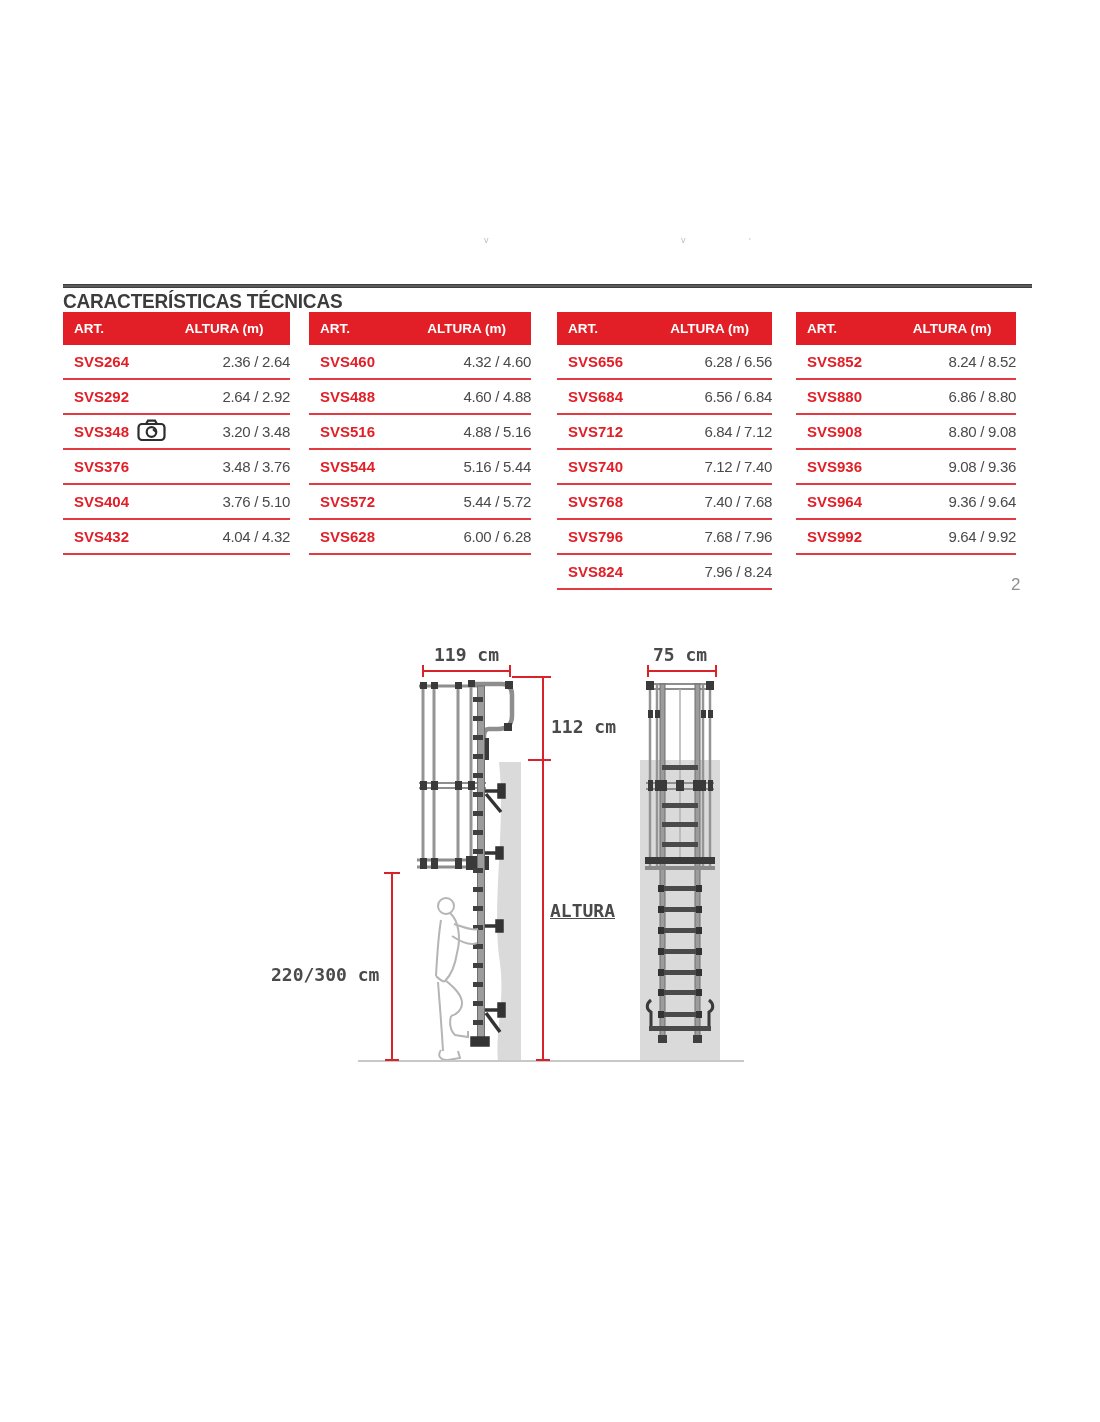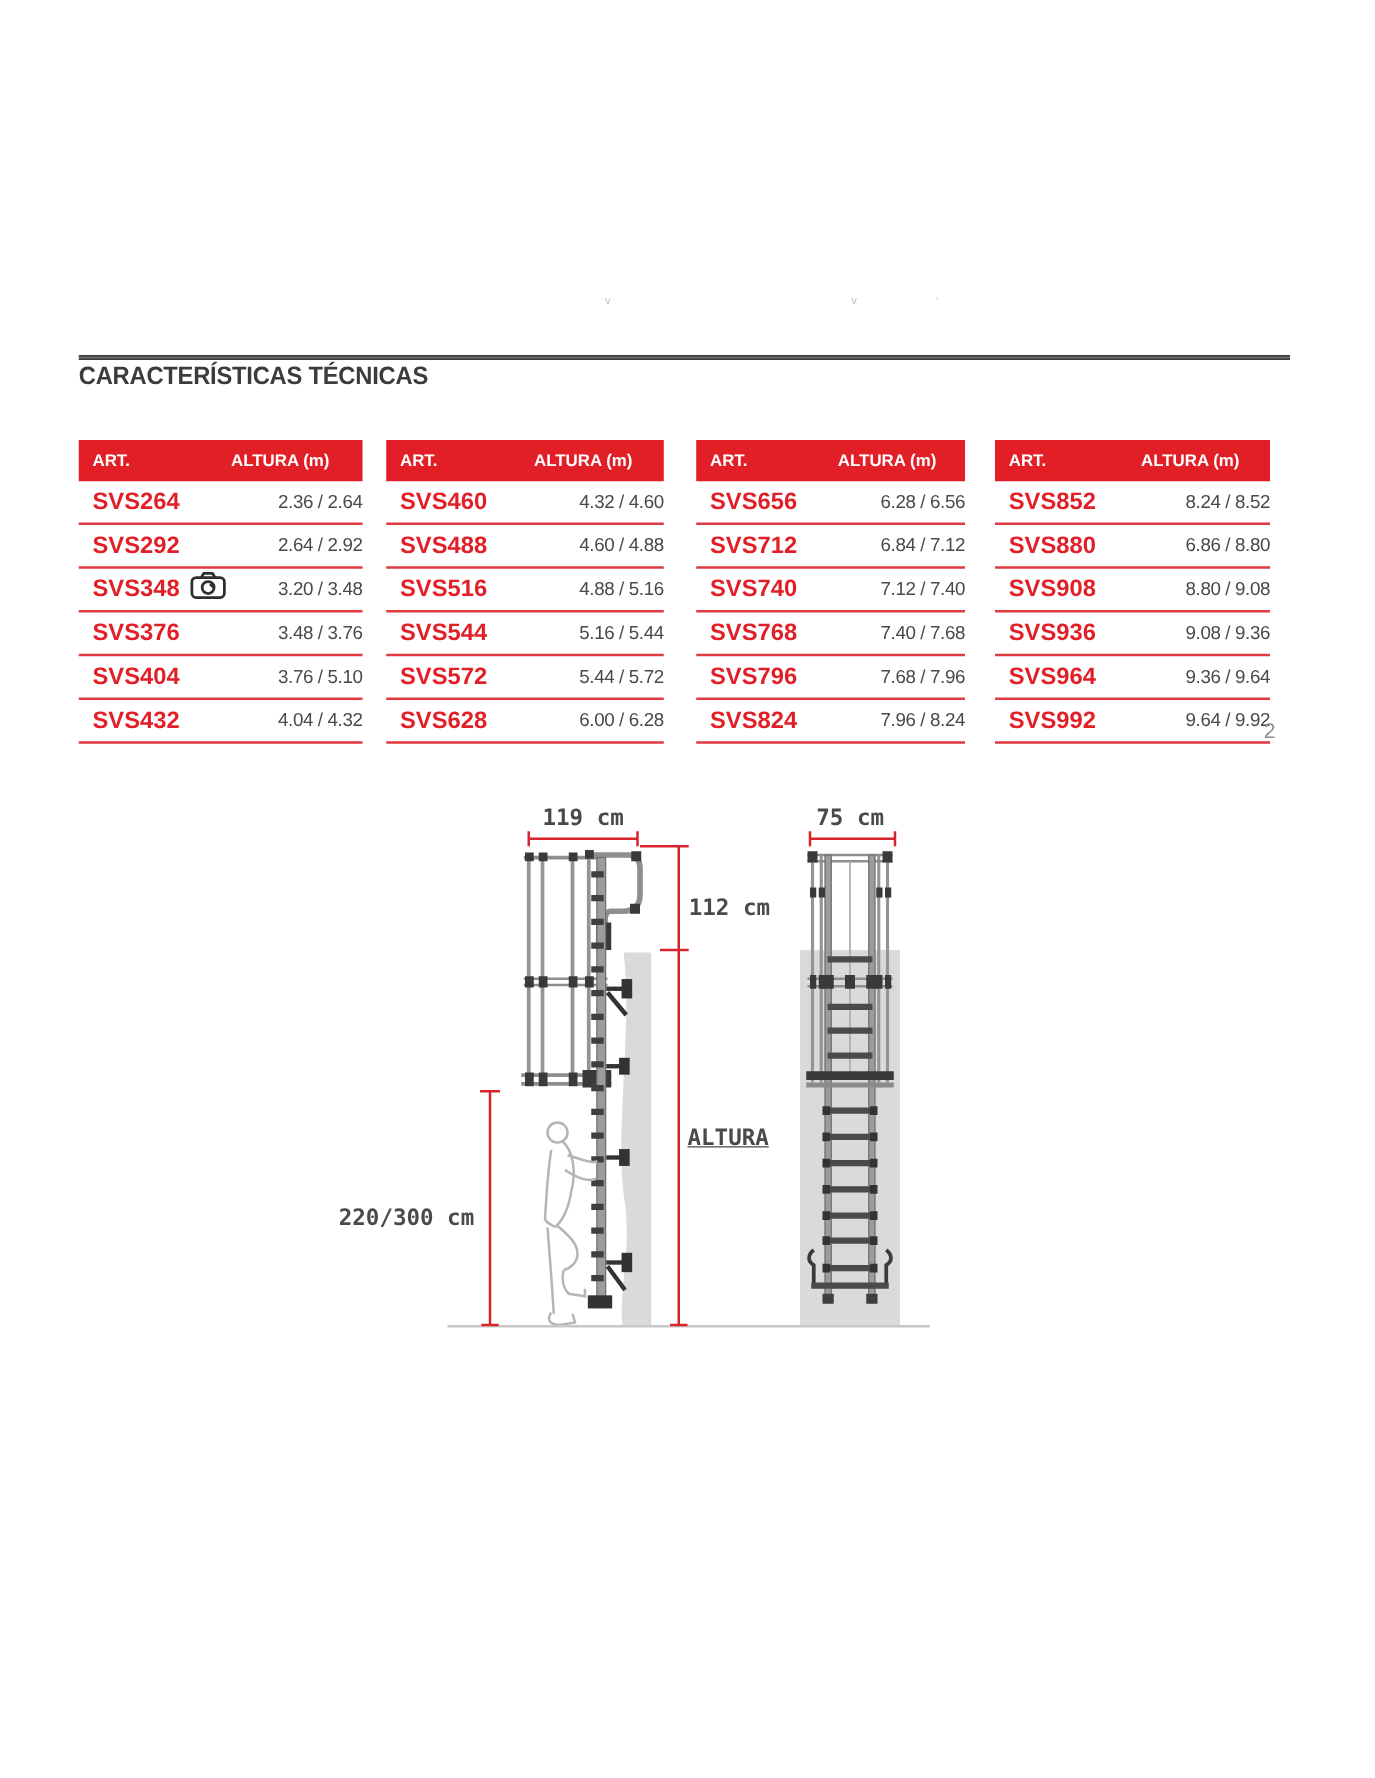--- a/index.html
+++ b/index.html
@@ -16,28 +16,28 @@
   .page{
     position:relative;width:1100px;height:1422px;background:#ffffff;
     font-family:"Liberation Sans",sans-serif;overflow:hidden;
   }
   .stray{position:absolute;font-size:9px;color:#bdbdbd;line-height:1;}
   .top-rule{position:absolute;left:63px;top:284px;width:969px;height:4px;
     background:linear-gradient(#303030,#6a6a6a 50%,#303030);}
   .page-title{position:absolute;left:63px;top:290px;font-size:20px;font-weight:bold;
     color:var(--ink);letter-spacing:-0.2px;transform:scaleX(.95);transform-origin:left top;white-space:nowrap;}
   .tables{position:absolute;left:0;top:0;width:100%;height:100%;}
-  .spec-table{position:absolute;top:312px;margin-top:40px;}
+  .spec-table{position:absolute;top:312px;}
   .thead{height:33px;background:var(--red);display:flex;align-items:center;
     color:#fff;font-weight:bold;font-size:13.5px;}
   .col-art{flex:0 0 42%;padding-left:11px;}
   .col-alt{flex:1;text-align:center;}
   .row{height:35px;display:flex;align-items:center;border-bottom:2px solid var(--sep);}
   .cell-art{flex:0 0 42%;padding-left:11px;display:flex;align-items:center;gap:8px;
-    color:var(--red);font-weight:bold;font-size:19px;white-space:nowrap;text-align:center;}
+    color:var(--red);font-weight:bold;font-size:15px;white-space:nowrap;text-align:center;}
   .cell-alt{flex:1;text-align:right;color:var(--val);font-size:15px;letter-spacing:-0.3px;white-space:nowrap;}
   .cam{flex:0 0 auto;display:inline-block;}
   .page-num{position:absolute;left:1011px;top:575px;font-size:17px;color:#8f8f8f;}
   .dim-label{position:absolute;font-family:"DejaVu Sans Mono",monospace;font-weight:bold;
     font-size:18px;color:var(--val);white-space:nowrap;letter-spacing:0;}
   .diagram-svg{position:absolute;left:0;top:0;}
 </style>
 </head>
 <body>
 
@@ -144,20 +144,26 @@
       <div class="spec-table" style="left: 557px; width: 215px;">
         <div class="thead">
           <span class="col-art">ART.</span>
           <span class="col-alt">ALTURA (m)</span>
         </div>
         <div class="row">
           <span class="cell-art">
             <span>SVS656</span>
           </span>
           <span class="cell-alt">6.28 / 6.56</span>
+        </div>
+        <div class="row">
+          <span class="cell-art">
+            <span>SVS684</span>
+          </span>
+          <span class="cell-alt">6.56 / 6.84</span>
         </div>
         <div class="row">
           <span class="cell-art">
             <span>SVS712</span>
           </span>
           <span class="cell-alt">6.84 / 7.12</span>
         </div>
         <div class="row">
           <span class="cell-art">
             <span>SVS740</span>

